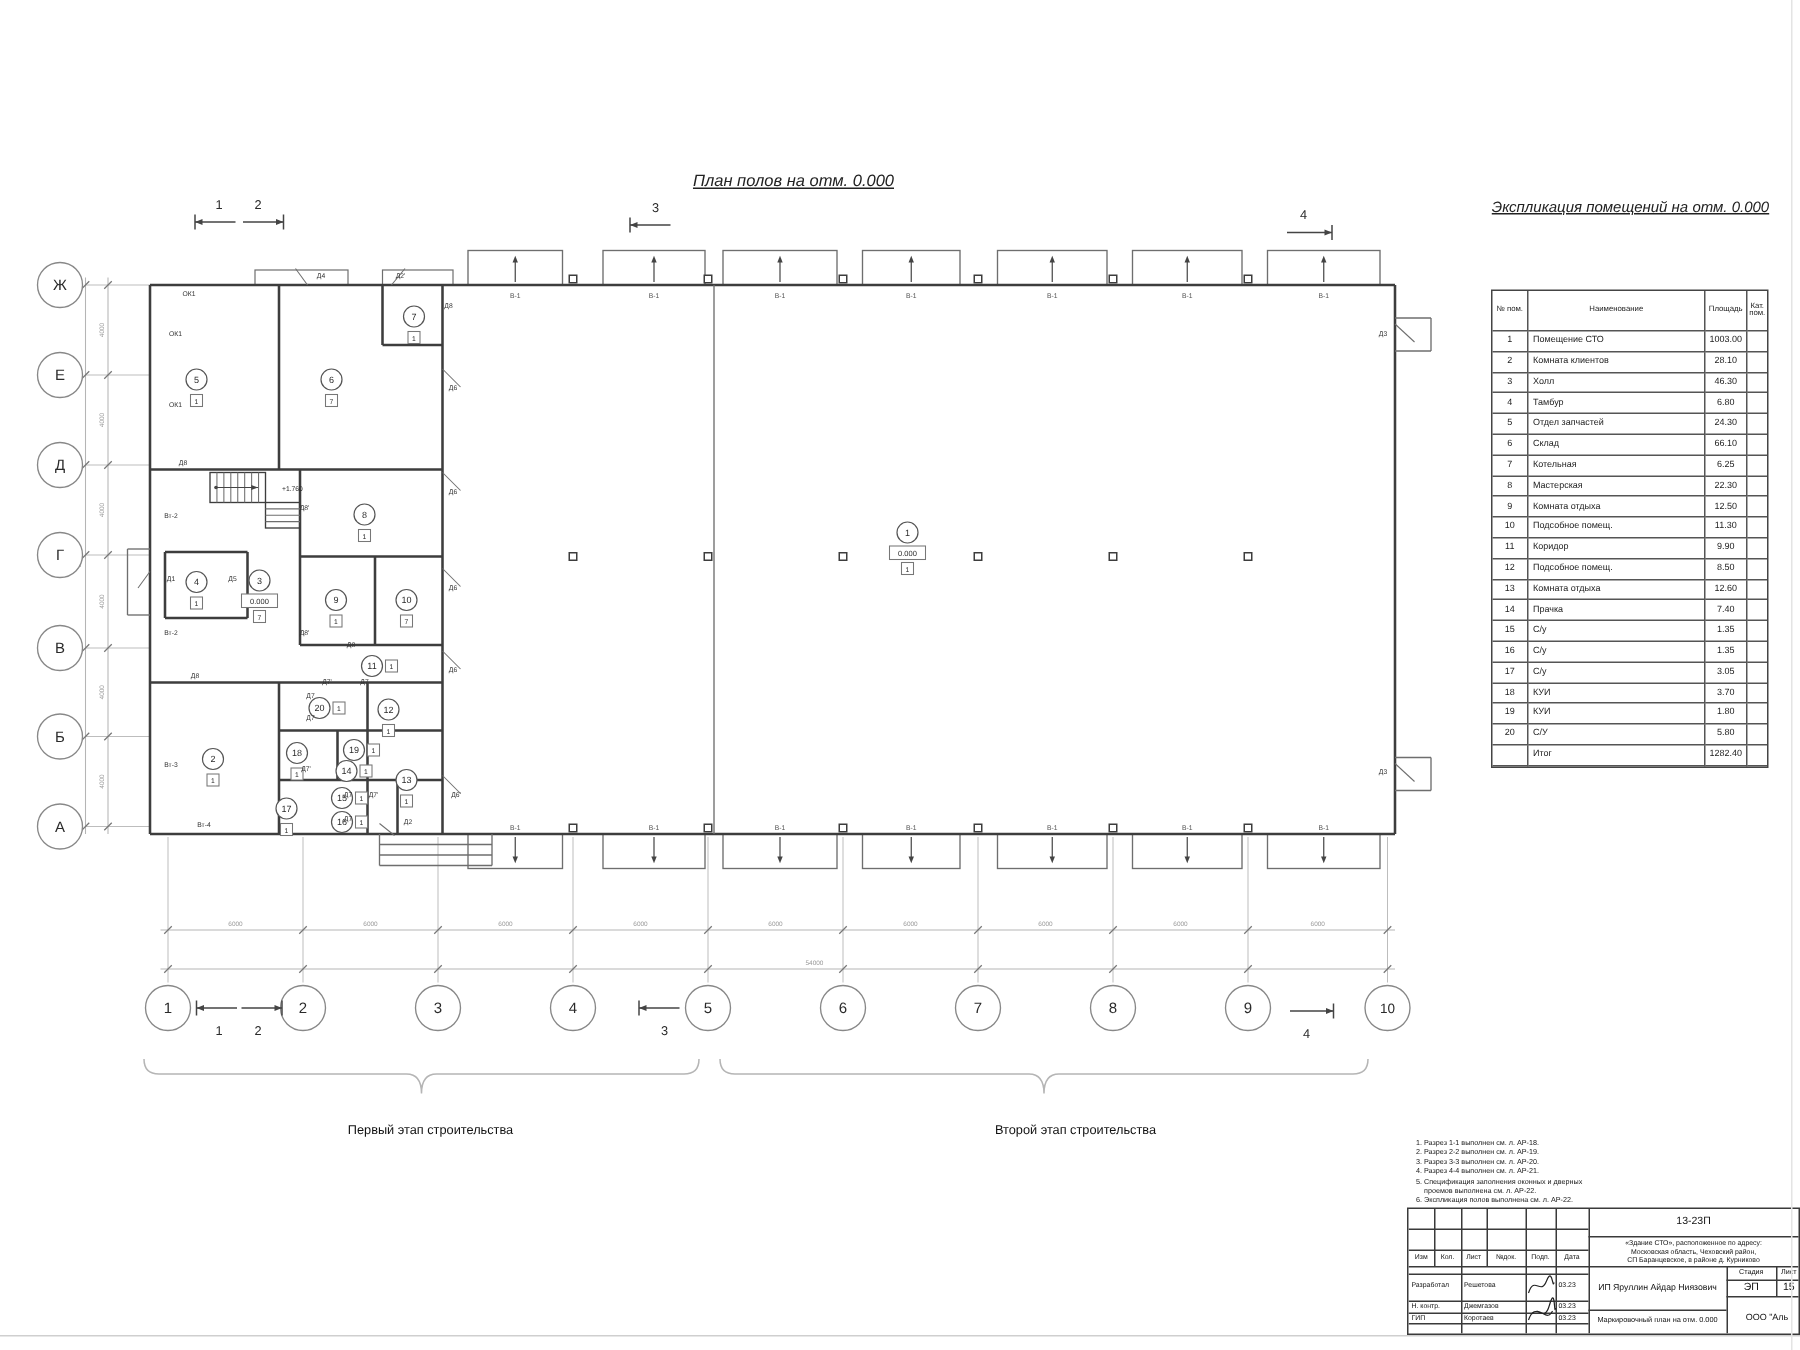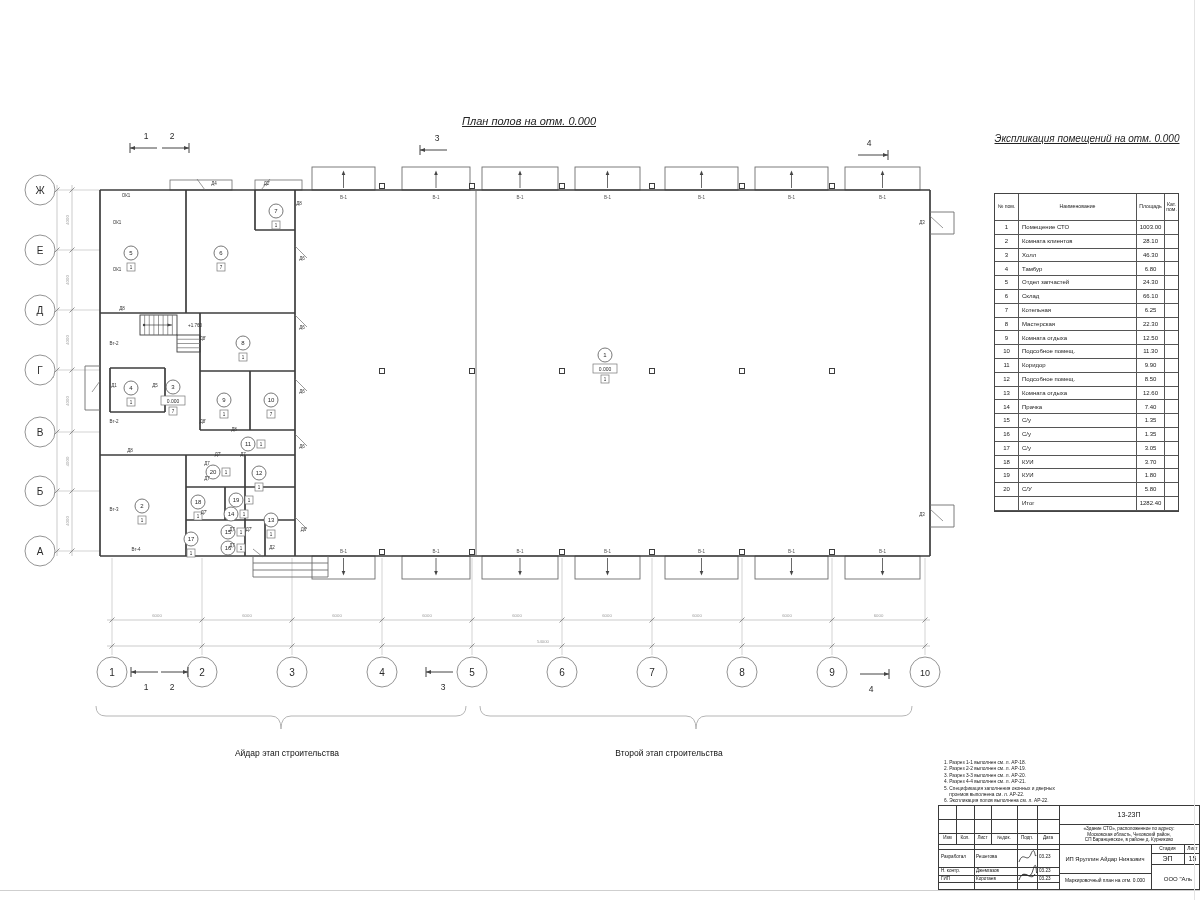--- a/index.html
+++ b/index.html
@@ -516,22 +516,22 @@
     <div class="cell ">20</div>
     <div class="cell name">С/У</div>
     <div class="cell ">5.80</div>
     <div class="cell "></div>
     <div class="cell "></div>
     <div class="cell name">Итог</div>
     <div class="cell ">1282.40</div>
     <div class="cell "></div>
   </div>
 
-<div class="abs stage-label" style="left:127px;top:748px;">Айдар этап строительства</div>
-<div class="abs stage-label" style="left:509px;top:748px;">Второй этап строительства</div>
+<div class="abs stage-label" style="left:127px;top:748px;">Первый этап строительства</div>
+<div class="abs stage-label" style="left:557px;top:748px;">Второй этап строительства</div>
 
 <div class="abs" id="notes" style="left:944px;top:760px;"><div>1. Разрез 1-1 выполнен см. л. АР-18.</div><div>2. Разрез 2-2 выполнен см. л. АР-19.</div><div>3. Разрез 3-3 выполнен см. л. АР-20.</div><div>4. Разрез 4-4 выполнен см. л. АР-21.</div><div>5. Спецификация заполнения оконных и дверных</div><div>    проемов выполнена см. л. АР-22.</div><div>6. Экспликация полов выполнена см. л. АР-22.</div></div>
 
 <div class="abs" id="titleblock" style="left:938px;top:805px;width:262px;height:85px;">
     <div class="tb-line" style="left: 0px; top: 13px; width: 120px; height: 1px;"></div>
     <div class="tb-line" style="left: 0px; top: 27px; width: 120px; height: 1px;"></div>
     <div class="tb-line" style="left: 0px; top: 38px; width: 260px; height: 1px;"></div>
     <div class="tb-line" style="left: 0px; top: 43px; width: 120px; height: 1px;"></div>
     <div class="tb-line" style="left: 0px; top: 61px; width: 120px; height: 1px;"></div>
     <div class="tb-line" style="left: 0px; top: 69px; width: 120px; height: 1px;"></div>

